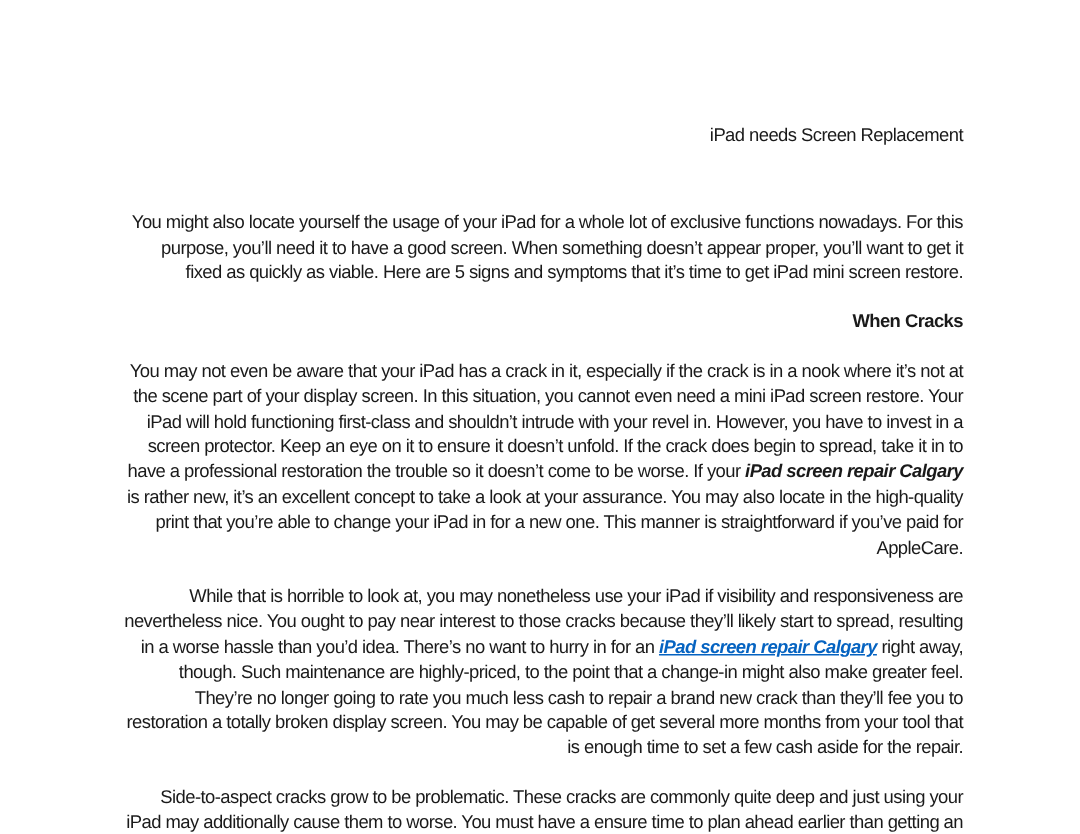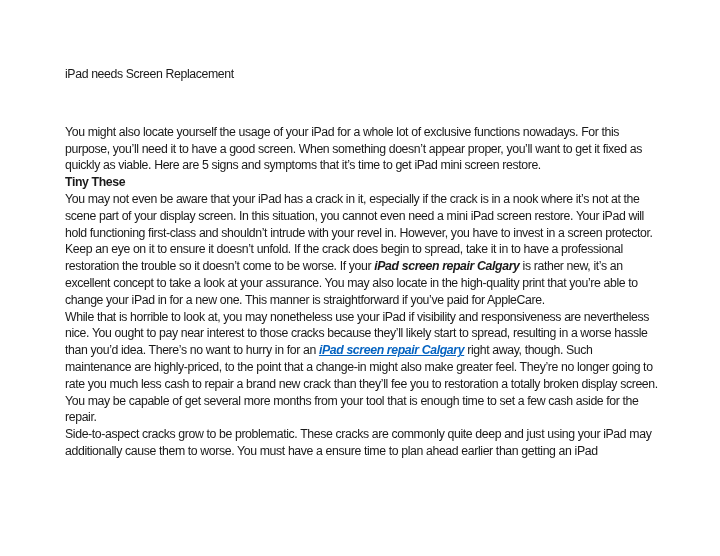--- a/index.html
+++ b/index.html
@@ -15,22 +15,22 @@
     background: var(--page-bg, #ffffff);
     padding: 66px 62px 0 65px;
     font-family: "Liberation Sans", sans-serif;
     font-size: 12.3px;
     line-height: 16.8px;
     letter-spacing: -0.38px;
     color: var(--text-color, #1a1a1a);
     overflow: hidden;
   }
   .para {
-    margin: 0;
-    text-align: left;
+    margin: 16px;
+    text-align: right;
   }
   .title {
     margin-bottom: 41px;
   }
   .heading {
     font-weight: bold;
   }
   .kw {
     font-weight: bold;
     font-style: italic;
@@ -45,21 +45,21 @@
 </style>
 </head>
 <body>
 
 <div class="page">
 
   <p class="para title">iPad needs Screen Replacement</p>
 
   <p class="para">You might also locate yourself the usage of your iPad for a whole lot of exclusive functions nowadays. For this purpose, you’ll need it to have a good screen. When something doesn’t appear proper, you’ll want to get it fixed as quickly as viable. Here are 5 signs and symptoms that it’s time to get iPad mini screen restore.</p>
 
-  <p class="para heading">Tiny These</p>
+  <p class="para heading">When Cracks</p>
 
   <p class="para"><span>You may not even be aware that your iPad has a crack in it, especially if the crack is in a nook where it’s not at the scene part of your display screen. In this situation, you cannot even need a mini iPad screen restore. Your iPad will hold functioning first-class and shouldn’t intrude with your revel in. However, you have to invest in a screen protector. Keep an eye on it to ensure it doesn’t unfold. If the crack does begin to spread, take it in to have a professional restoration the trouble so it doesn’t come to be worse. If your </span><span class="kw">iPad screen repair Calgary</span><span> is rather new, it’s an excellent concept to take a look at your assurance. You may also locate in the high-quality print that you’re able to change your iPad in for a new one. This manner is straightforward if you’ve paid for AppleCare.</span></p>
 
 
   <p class="para"><span>While that is horrible to look at, you may nonetheless use your iPad if visibility and responsiveness are nevertheless nice. You ought to pay near interest to those cracks because they’ll likely start to spread, resulting in a worse hassle than you’d idea. There’s no want to hurry in for an </span><a href="#" class="doclink">iPad screen repair Calgary</a><span> right away, though. Such maintenance are highly-priced, to the point that a change-in might also make greater feel. They’re no longer going to rate you much less cash to repair a brand new crack than they’ll fee you to restoration a totally broken display screen. You may be capable of get several more months from your tool that is enough time to set a few cash aside for the repair.</span></p>
 
 
   <p class="para">Side-to-aspect cracks grow to be problematic. These cracks are commonly quite deep and just using your iPad may additionally cause them to worse. You must have a ensure time to plan ahead earlier than getting an iPad</p>
 
 </div>

